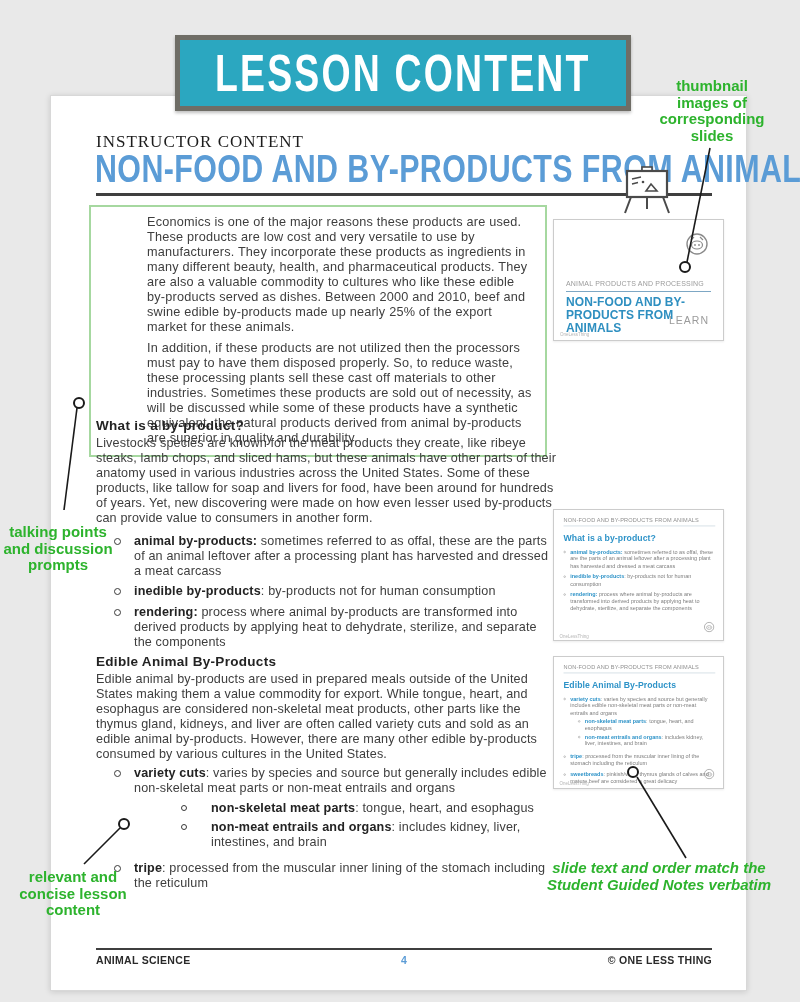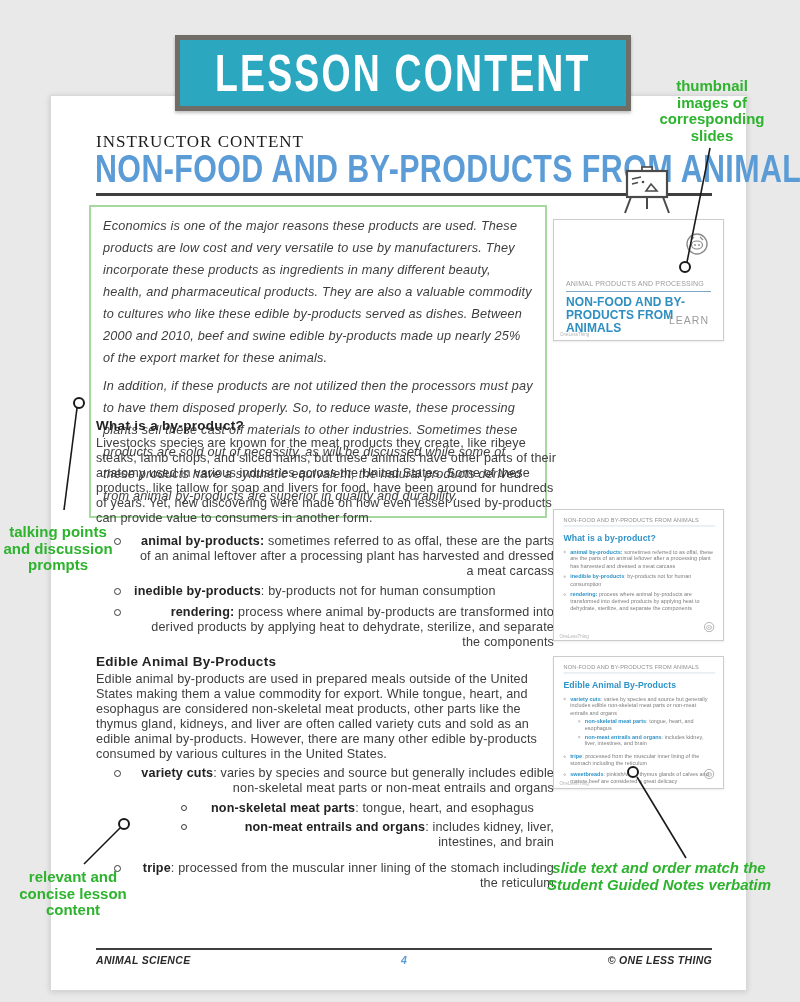--- a/index.html
+++ b/index.html
@@ -26,39 +26,39 @@
   .doc-title { position:absolute; left:44px; top:52px; font-size:38px; font-weight:700;
                color:#5b9cd6; letter-spacing:.5px; }
   .doc-title .cond { transform:scaleX(.8); }
   .title-rule { position:absolute; left:45px; top:97px; width:616px; border-bottom:3px solid #3f3f3f; }
   .easel { position:absolute; left:570px; top:70px; z-index:2; }
 
   
   .intro-box { position:absolute; left:38px; top:109px; width:458px; border:2px solid #a6d8a0;
                padding:8px 12px 9px 12px; background:#fff; }
   .intro-q { font-size:13px; font-weight:700; font-style:italic; color:#1f1f1f; letter-spacing:.2px; margin-bottom:4px; }
-  .intro-p { font-size:12.7px; font-style:italic; color:#3e3e3e; line-height:22px; letter-spacing:.2px; margin-bottom:6px; }
+  .intro-p { font-size:12.7px; color:#3e3e3e; line-height:15px; letter-spacing:.2px; margin-bottom:6px;margin-left:44px; }
   .intro-p:last-child { margin-bottom:0; }
 
   
   .sec-heading { position:absolute; left:45px; font-size:13.5px; font-weight:700; color:#232323; letter-spacing:.3px; }
   .sec-para { position:absolute; left:45px; font-size:12.6px; color:#3d3d3d; line-height:15px; letter-spacing:.15px; }
   .blist { position:absolute; left:63px; width:440px; }
-  .brow { display:flex; gap:13px; margin-bottom:6px;text-align:right; }
+  .brow { display:flex; gap:13px; margin-bottom:6px; }
   .bmark { flex:0 0 auto; width:7px; height:7px; border:1.8px solid #3a3a3a; border-radius:50%; margin-top:4px; }
   .btext { font-size:12.6px; color:#3d3d3d; line-height:14.8px; letter-spacing:.15px; }
   .btext b { color:#232323; }
   .sublist { margin:5px 0 1px 47px; }
   .sublist .bmark { width:6px; height:6px; border-width:1.5px; }
   .sublist .brow { gap:24px; margin-bottom:5px; }
 
   
   .footer-rule { position:absolute; left:45px; top:852px; width:616px; border-top:2px solid #3f3f3f; }
   .footer-row { position:absolute; left:45px; top:858px; width:616px; display:flex; justify-content:space-between;
-                font-size:10.5px; font-weight:700; color:#2a2a2a; letter-spacing:.3px;font-style:italic; }
+                font-size:10.5px; font-weight:700; color:#2a2a2a; letter-spacing:.3px; }
   .footer-page { position:absolute; left:50%; transform:translateX(-50%); color:#5b9cd6; }
 
   
   .thumb { position:absolute; left:502px; width:171px; background:#fff; border:1px solid #cccccc;
            box-shadow:0 1px 2px rgba(0,0,0,.08); overflow:hidden; }
   .t1 { top:123px; height:122px; }
   .t2 { top:413px; height:132px; }
   .t3 { top:560px; height:133px; }
 
   .t1 .logo { position:absolute; top:12px; right:14px; }

